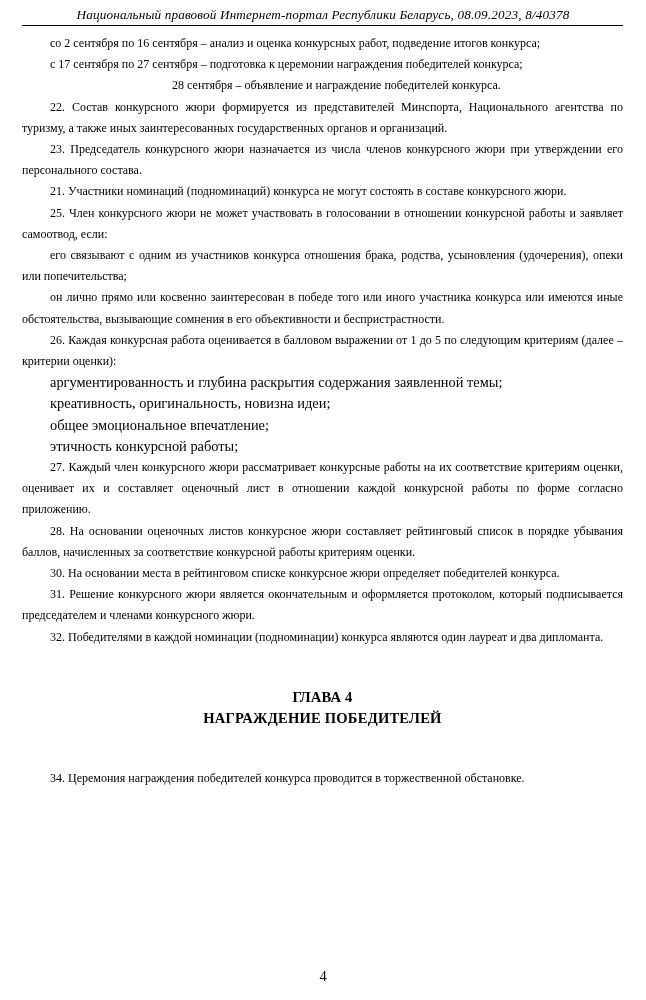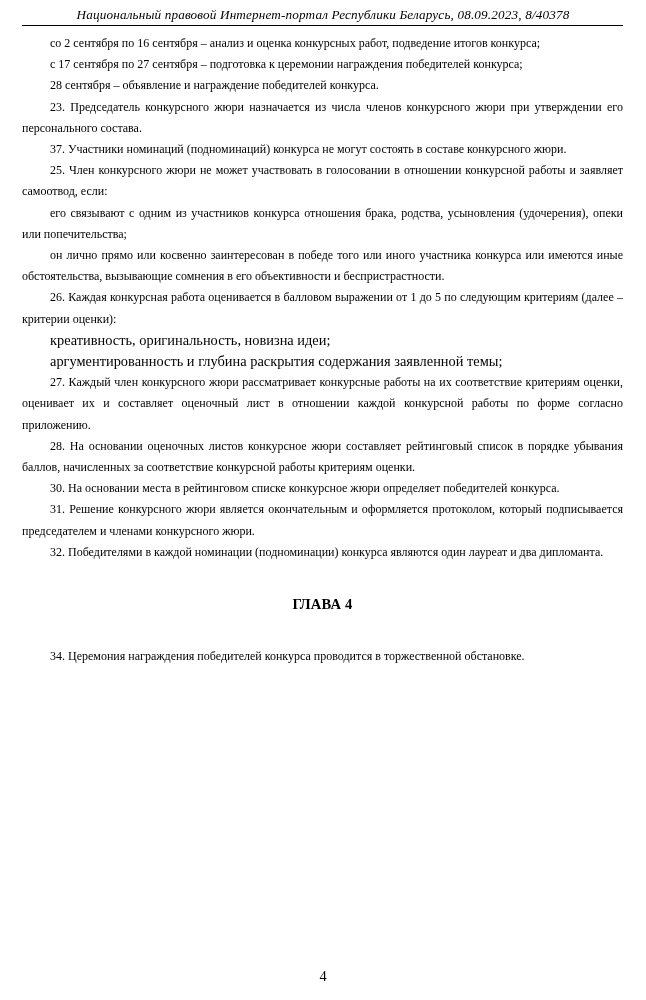--- a/index.html
+++ b/index.html
@@ -63,33 +63,33 @@
     font-size: 12px;
     line-height: 21.2px;
     text-align: justify;
     text-indent: 28px;
     text-justify: inter-word;
     hyphens: none;
     -webkit-hyphens: none;
   }
   p.para.last-left,
   p.item {
-    text-align: left;
+    text-align: center;
   }
   p.item {
     margin: 0;
     font-size: 14.4px;
     line-height: 21.2px;
     text-indent: 28px;
     text-align: left;
   }
 
   
   .chapter {
-    margin: 8px;
+    margin: 16px;
     padding-top: 23px;
     text-align: center;
   }
   .chapter .chapter-line {
     display: block;
     font-weight: bold;
     font-size: 14.6px;
     line-height: 21.5px;
     letter-spacing: 0.2px;
   }
@@ -120,50 +120,54 @@
 
   <div class="body-col">
 
     <p class="para">со  2 сентября  по 16 сентября – анализ  и оценка  конкурсных  работ, подведение итогов конкурса;</p>
 
     <p class="para">с  17 сентября  по 27 сентября –  подготовка  к церемонии  награждения  победителей конкурса;</p>
 
     <p class="para last-left">28 сентября – объявление и награждение победителей конкурса.</p>
 
 
+    <p class="para">22. Состав  конкурсного  жюри  формируется  из представителей  Минспорта, Национального агентства по туризму, а также иных заинтересованных государственных органов и организаций.</p>
 
     <p class="para">23. Председатель конкурсного жюри назначается из числа членов конкурсного жюри при утверждении его персонального состава.</p>
 
-    <p class="para">37. Участники номинаций (подноминаций) конкурса не могут состоять в составе конкурсного жюри.</p>
+    <p class="para">21. Участники номинаций (подноминаций) конкурса не могут состоять в составе конкурсного жюри.</p>
 
     <p class="para">25. Член  конкурсного  жюри  не может  участвовать  в голосовании  в отношении конкурсной работы и заявляет самоотвод, если:</p>
 
     <p class="para">его  связывают  с одним  из участников  конкурса  отношения  брака,  родства, усыновления (удочерения), опеки или попечительства;</p>
 
     <p class="para">он лично прямо или косвенно заинтересован в победе того или иного участника конкурса или имеются иные обстоятельства, вызывающие сомнения в его объективности и беспристрастности.</p>
 
     <p class="para">26. Каждая  конкурсная  работа  оценивается  в балловом  выражении от 1 до 5 по следующим критериям (далее – критерии оценки):</p>
 
+    <p class="item">аргументированность и глубина раскрытия содержания заявленной темы;</p>
     <p class="item">креативность, оригинальность, новизна идеи;</p>
-    <p class="item">аргументированность и глубина раскрытия содержания заявленной темы;</p>
+    <p class="item">общее эмоциональное впечатление;</p>
+    <p class="item">этичность конкурсной работы;</p>
 
     <p class="para">27. Каждый  член  конкурсного  жюри  рассматривает  конкурсные  работы  на их соответствие критериям оценки, оценивает их и составляет оценочный лист в отношении каждой конкурсной работы по форме согласно приложению.</p>
 
     <p class="para">28. На  основании  оценочных  листов  конкурсное  жюри  составляет  рейтинговый список  в порядке  убывания  баллов,  начисленных  за соответствие  конкурсной  работы критериям оценки.</p>
 
 
     <p class="para">30. На  основании  места  в рейтинговом  списке  конкурсное  жюри  определяет победителей конкурса.</p>
 
     <p class="para">31. Решение конкурсного жюри является окончательным и оформляется протоколом, который подписывается председателем и членами конкурсного жюри.</p>
 
     <p class="para">32. Победителями  в каждой  номинации  (подноминации)  конкурса  являются  один лауреат и два дипломанта.</p>
 
 
     <div class="chapter">
       <span class="chapter-line">ГЛАВА 4</span>
+      <span class="chapter-line">НАГРАЖДЕНИЕ ПОБЕДИТЕЛЕЙ</span>
     </div>
 
     <p class="para after-chapter">34. Церемония  награждения  победителей  конкурса  проводится  в торжественной обстановке.</p>
 
   </div>
 
   <div class="page-number">4</div>
 
 </div>
 

